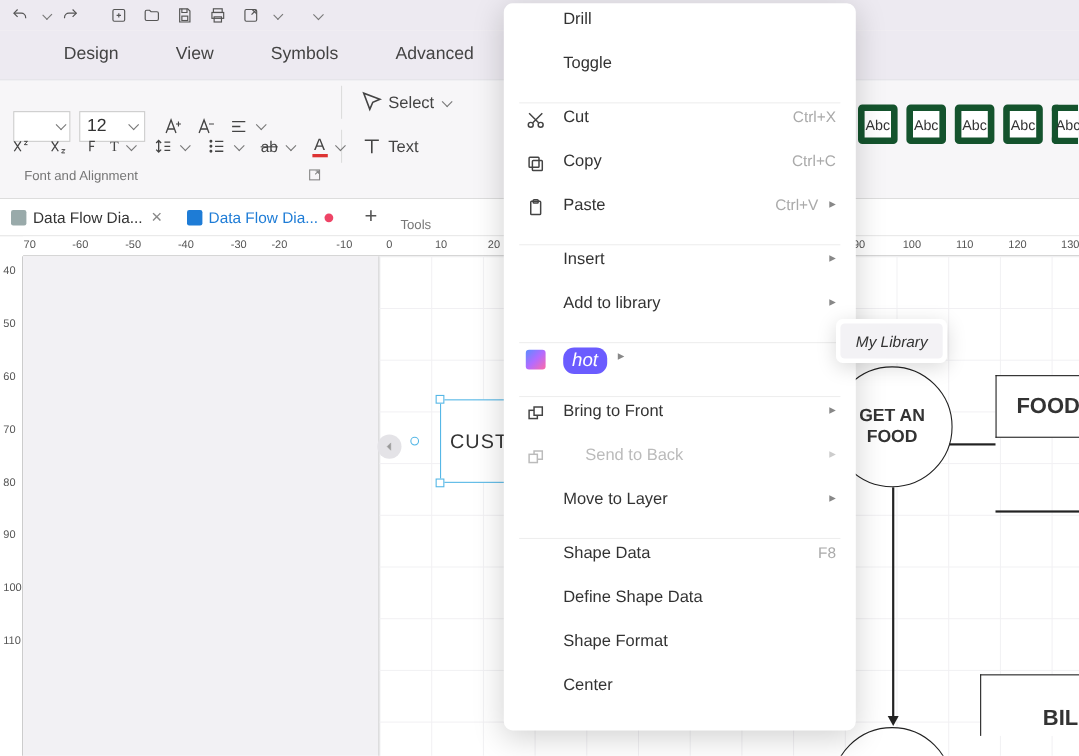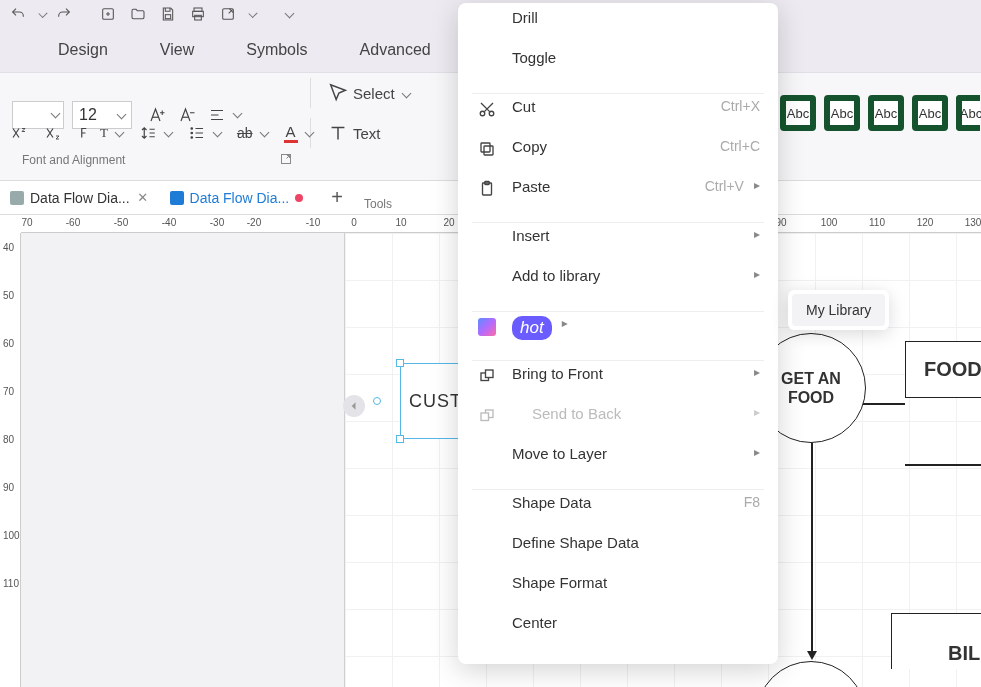--- a/index.html
+++ b/index.html
@@ -84,21 +84,21 @@
   .ctx-item.disabled .ci-icon svg { stroke: #bbb; }
   .ctx-item .ci-indent { width: 36px; }
   .ctx-item .ci-label { flex: 1; }
   .ctx-item .ci-kbd { color: #aaa; font-size: 14px; }
   .ctx-item .ci-arrow { margin-left: 10px; color: #888; font-size: 12px; }
   .ctx-sep { height: 1px; background: #eee; margin: 4px 14px; }
   .hot-badge { background: #6b5cff; color: #fff; font-size: 17px; padding: 2px 8px; border-radius: 10px; font-style: italic; }
   .edraw-ico { width: 18px; height: 18px; background: linear-gradient(135deg,#5b8cff,#b36bff,#ff6ba6); border-radius: 3px; }
 
   
-  .submenu { position: absolute; left: 788px; top: 290px; background: #fff; border-radius: 6px; box-shadow: 0 4px 18px rgba(0,0,0,.15); padding: 4px; z-index: 25; }
+  .submenu { position: absolute; left: 760px; top: 290px; background: #fff; border-radius: 6px; box-shadow: 0 4px 18px rgba(0,0,0,.15); padding: 4px; z-index: 25; font-style: italic; }
   .submenu .sm-item { padding: 8px 14px; font-size: 14px; background: #f3f2f5; border-radius: 4px; }
 
   
   .circle-node { position: absolute; width: 110px; height: 110px; border: 1.5px solid #222; border-radius: 50%; background: #fff; display: flex; align-items: center; justify-content: center; text-align: center; font-weight: 600; font-size: 16px; line-height: 1.2; }
   .rect-node { position: absolute; border: 1.5px solid #222; background: #fff; font-weight: 700; font-size: 20px; padding: 14px 10px; }
   .edge { position: absolute; background: #222; }
   .arrowhead { position: absolute; width: 0; height: 0; border-left: 5px solid transparent; border-right: 5px solid transparent; border-top: 9px solid #222; }
 
   .chev::after { content: ""; display: inline-block; width: 6px; height: 6px; border-right: 1.5px solid #777; border-bottom: 1.5px solid #777; transform: rotate(45deg); margin-left: 4px; margin-bottom: 2px; }
 </style>

